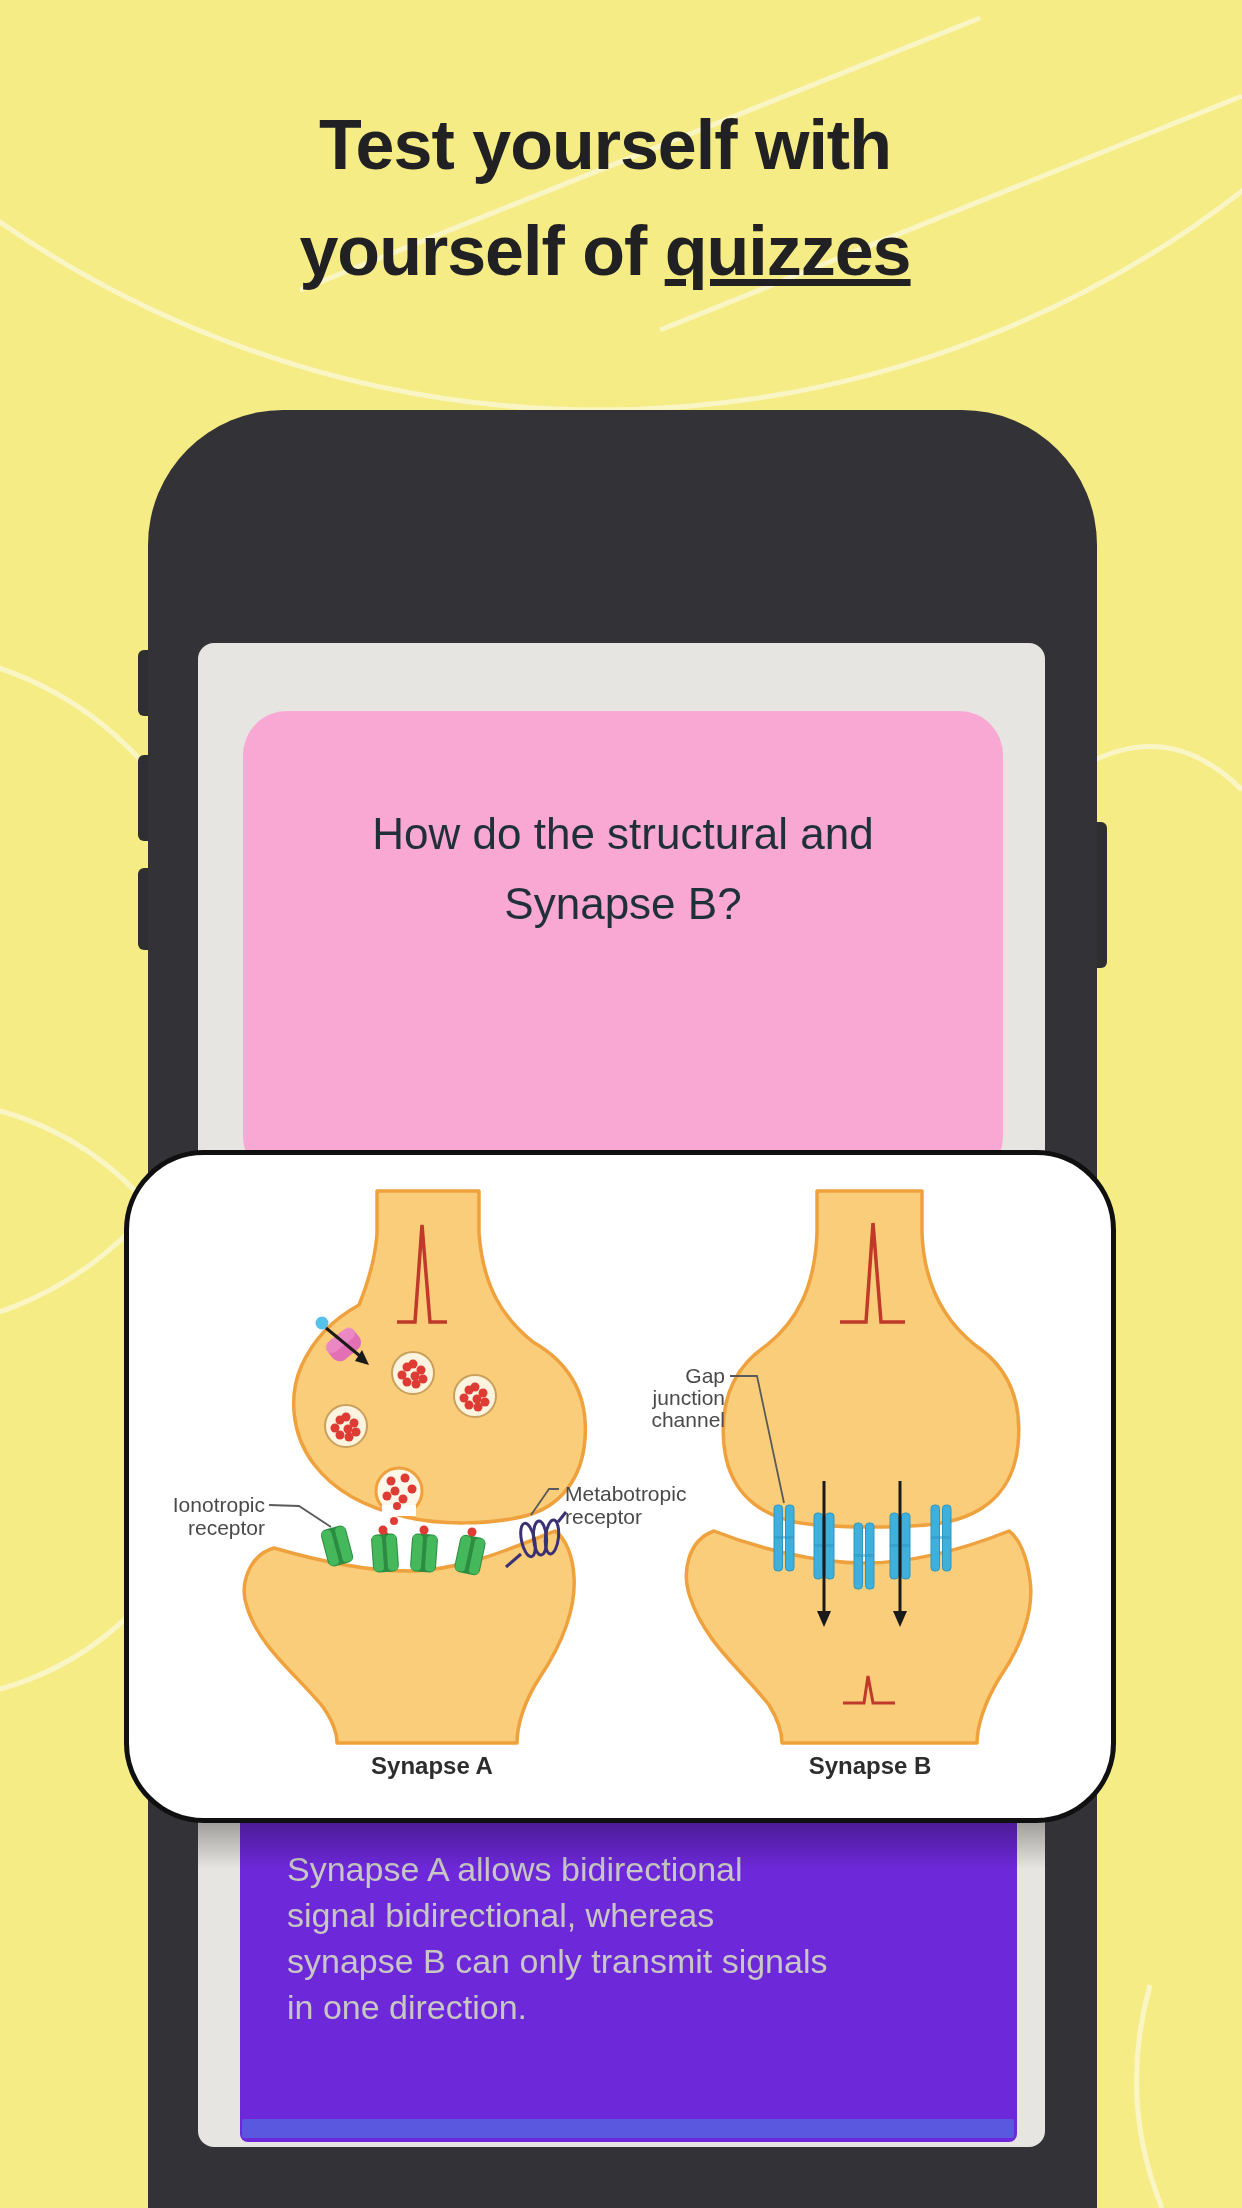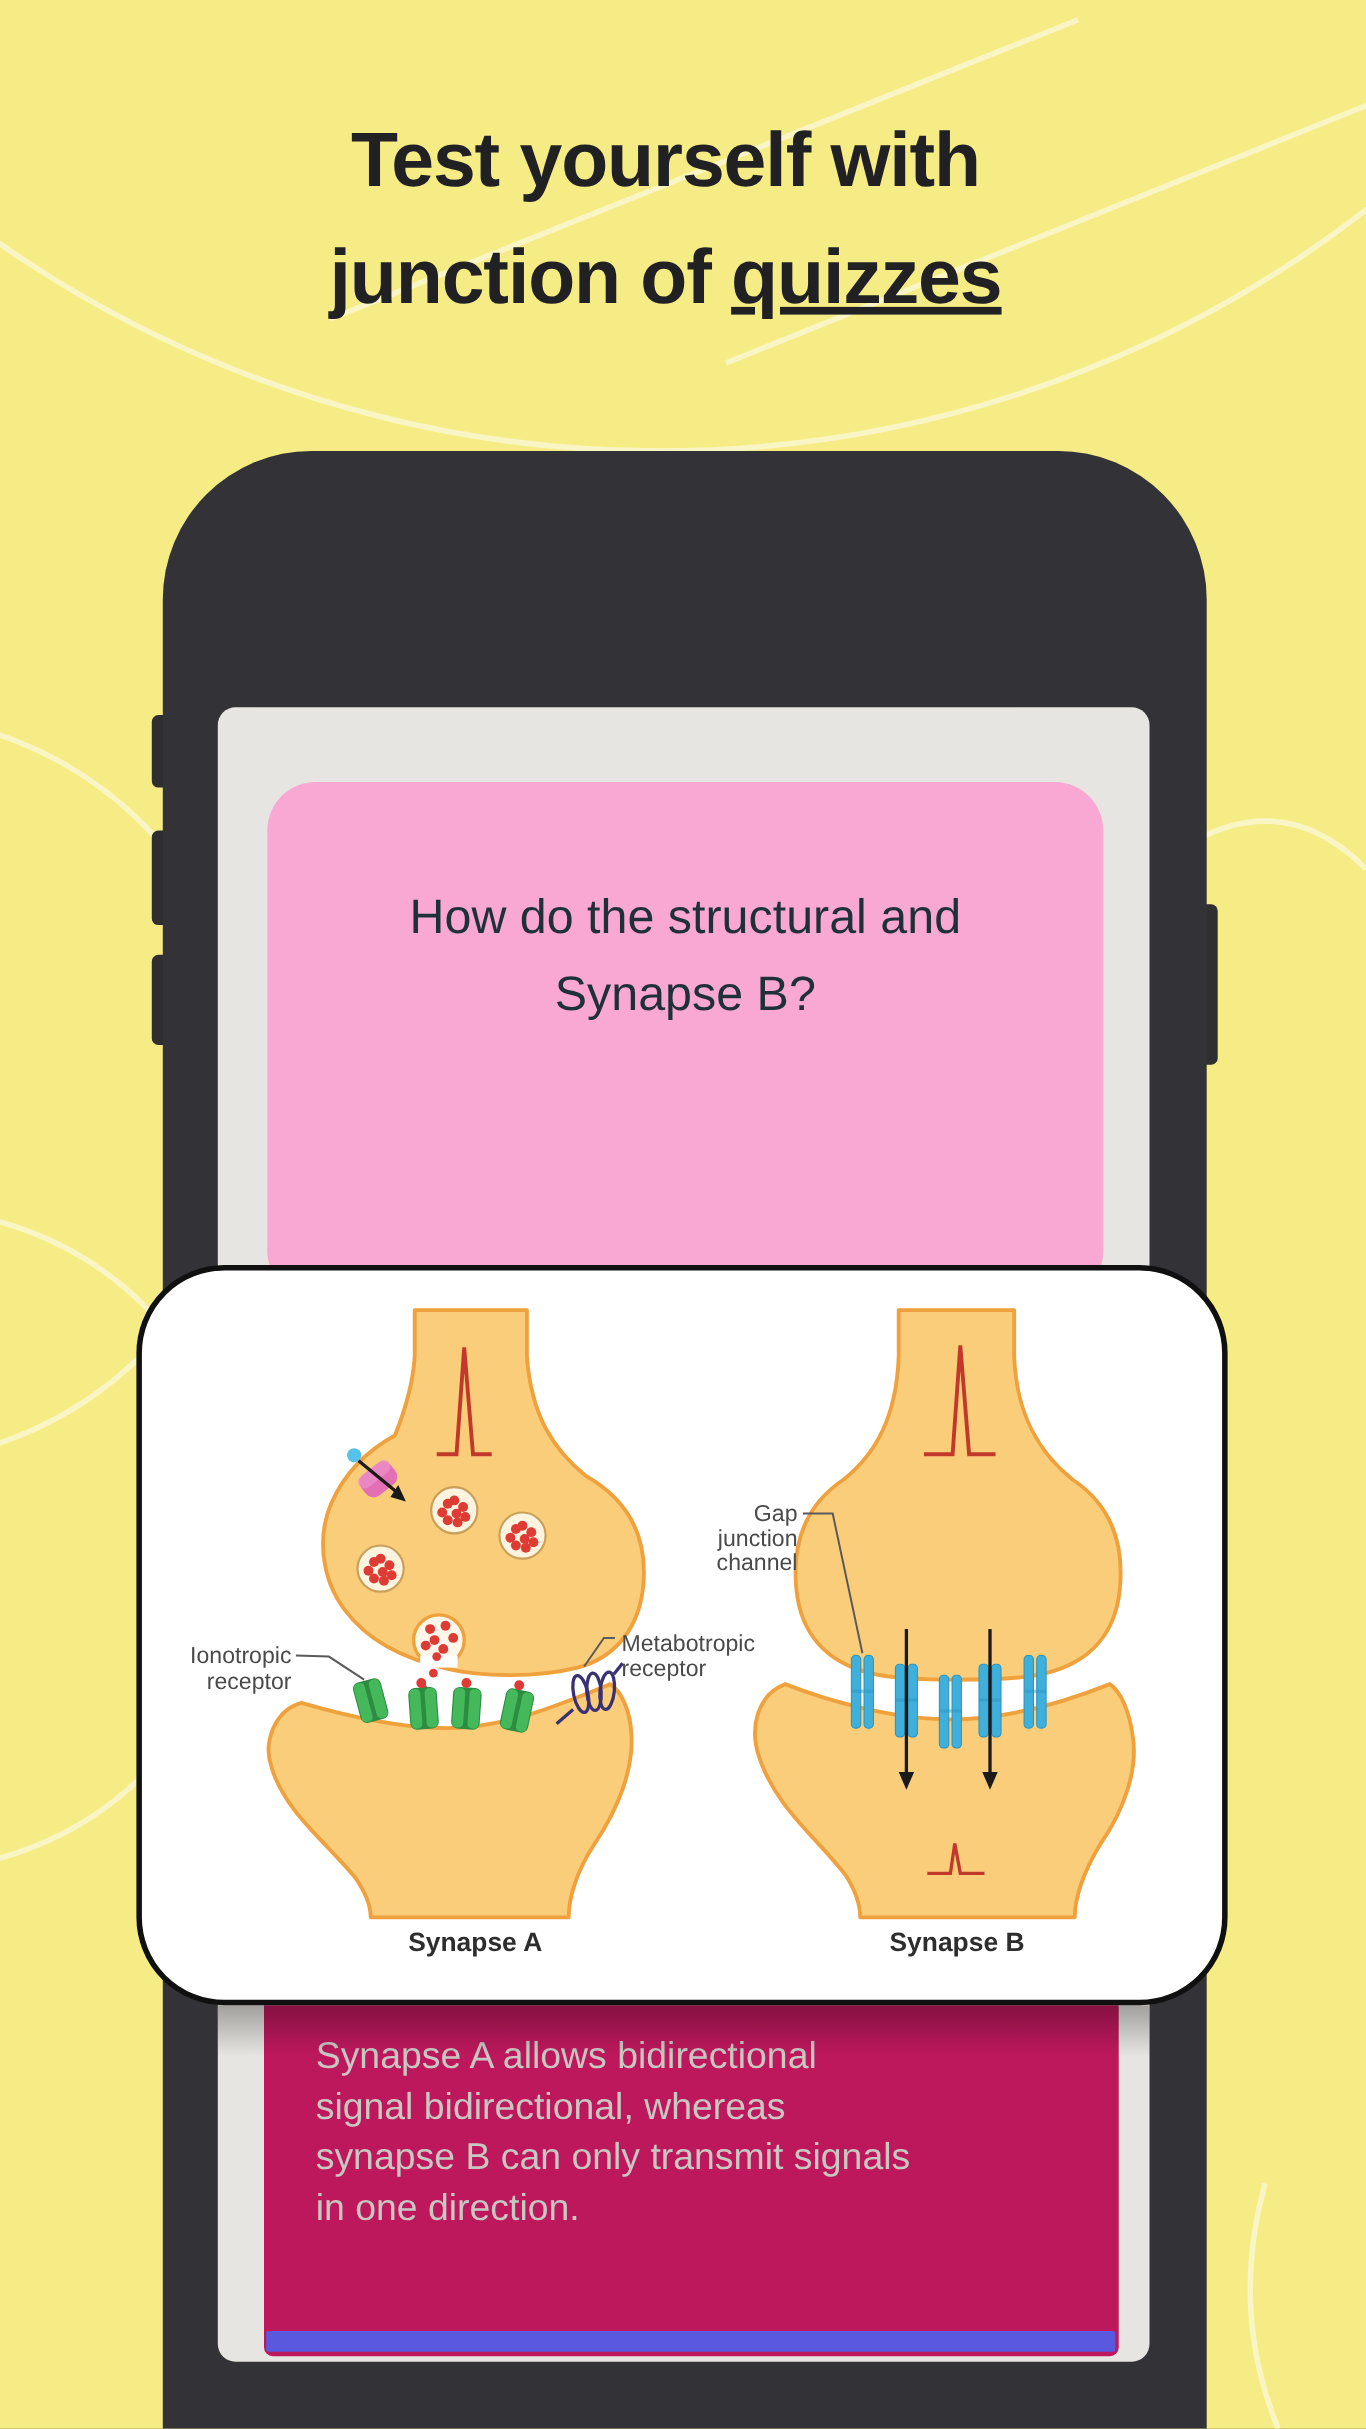--- a/index.html
+++ b/index.html
@@ -21,21 +21,21 @@
          border-radius:135px 135px 0 0;z-index:2;}
   .screen{left:50px;top:233px;width:847px;height:1504px;background:#E7E5E1;
           border-radius:16px;overflow:hidden;}
 
   
   .question-card{left:45px;top:68px;width:760px;height:470px;background:#f9a8d4;border-radius:44px;}
   .question-text{left:0;top:88px;width:100%;text-align:center;color:#1F3038;
                  font-size:44px;line-height:70px;font-weight:500;}
 
   
-  .answer-panel{left:42px;top:1180px;width:777px;height:319px;background:#be185d;border-radius:0 0 8px 8px;}
+  .answer-panel{left:42px;top:1180px;width:777px;height:319px;background:#6d28d9;border-radius:0 0 8px 8px;}
   .answer-text{left:47px;top:23px;width:700px;color:#C8C7C3;font-size:34px;line-height:46px;font-weight:500;}
   .progress-bar{left:2px;top:296px;width:772px;height:19px;background:#5A58DF;border-radius:2px;}
   .card-shadow{left:0;top:1180px;width:847px;height:46px;
                background:linear-gradient(rgba(0,0,0,0.30),rgba(0,0,0,0));}
 
   
   .diagram-card{left:124px;top:1150px;width:992px;height:673px;background:#FFFFFF;
                 border:5px solid #101010;border-radius:80px;box-sizing:border-box;z-index:5;overflow:hidden;}
   .diagram-card svg{display:block;width:982px;height:663px;}
 
@@ -51,21 +51,21 @@
   <line x1="660" y1="330" x2="1242" y2="96"></line>
   <circle cx="600" cy="-640" r="1050"></circle>
   <circle cx="-110" cy="990" r="340"></circle>
   <circle cx="-80" cy="1400" r="300"></circle>
   <path d="M1085 765 Q1170 718 1242 790"></path>
   <path d="M1150 1985 Q1118 2100 1162 2208"></path>
 </svg>
 
 <div class="abs headline">
   <div>Test yourself with</div>
-  <div><span>junction of </span><span class="bold">quizzes</span></div>
+  <div><span>yourself of </span><span class="bold">quizzes</span></div>
 </div>
 
 <div class="abs side-btn" style="left:138px;top:650px;width:20px;height:66px;"></div>
 <div class="abs side-btn" style="left:138px;top:755px;width:20px;height:86px;"></div>
 <div class="abs side-btn" style="left:138px;top:868px;width:20px;height:82px;"></div>
 <div class="abs side-btn" style="left:1087px;top:822px;width:20px;height:146px;"></div>
 
 <div class="abs phone">
   <div class="abs screen">
 

